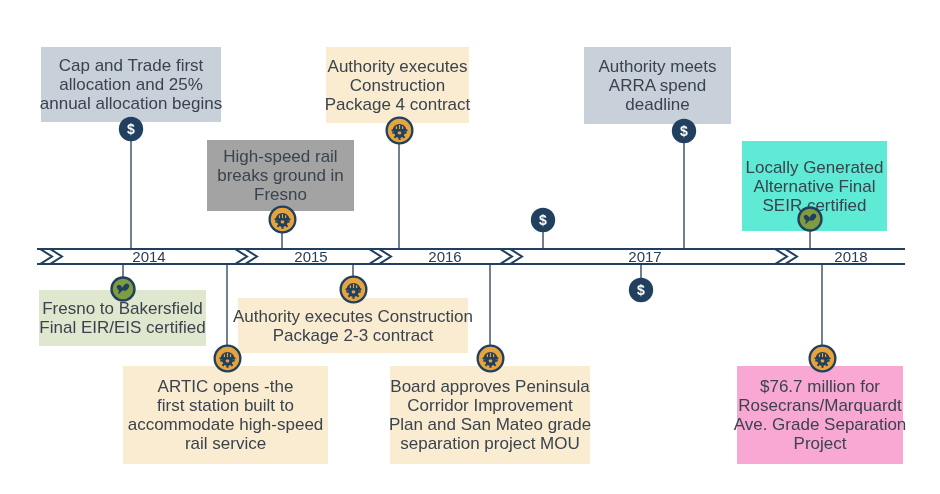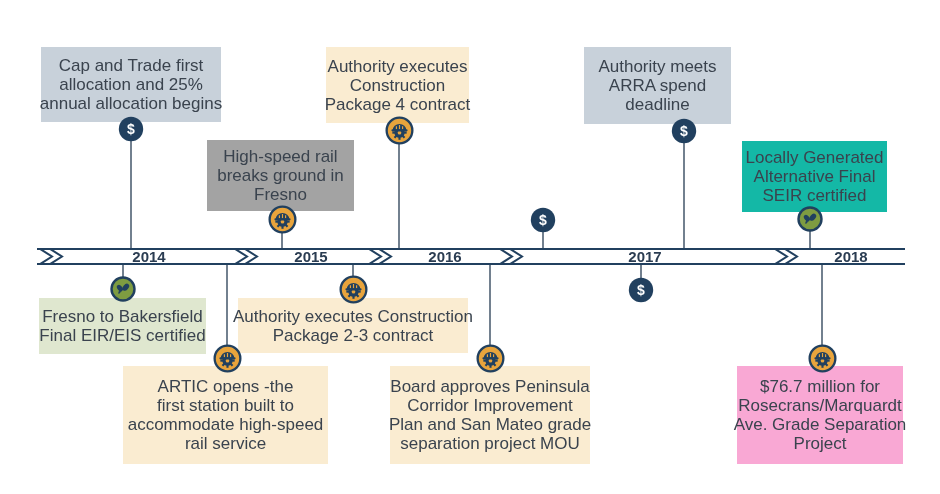--- a/index.html
+++ b/index.html
@@ -15,21 +15,21 @@
     text-align:center;color:#3A434E;font-size:17px;line-height:19px;
     white-space:pre;z-index:2;box-sizing:border-box;
   }
   .band{
     position:absolute;left:37px;top:248px;width:868px;height:17px;
     background:#ffffff;border-top:2px solid #21405F;border-bottom:2px solid #21405F;
     box-sizing:border-box;z-index:3;
   }
   .year{
     position:absolute;top:248px;height:17px;line-height:17px;z-index:4;
-    transform:translateX(-50%);color:#2B3D52;font-weight:bold;font-size:15px;
+    transform:translateX(-50%);color:#2B3D52;font-weight:normal;font-size:15px;
   }
   .chev{position:absolute;z-index:4;}
   .icon{position:absolute;z-index:5;}
 </style>
 </head>
 <body>
 
 <div class="canvas">
 
   <div class="connector" style="left:130px;top:129px;height:121px"></div>
@@ -58,27 +58,27 @@
   <div class="evt" style="left:326px;top:47px;width:143px;height:76px;background:#FAECD1">
     <span>Authority executes
 Construction
 Package 4 contract</span>
   </div>
   <div class="evt" style="left:584px;top:47px;width:147px;height:77px;background:#C8D1DA">
     <span>Authority meets
 ARRA spend
 deadline</span>
   </div>
-  <div class="evt" style="left:742px;top:141px;width:145px;height:71px;background:#14b8a6">
+  <div class="evt" style="left:742px;top:141px;width:145px;height:90px;background:#5eead4">
     <span>Locally Generated
 Alternative Final
 SEIR certified</span>
   </div>
 
-  <div class="evt" style="left:39px;top:298px;width:167px;height:56px;background:#DFE7CF">
+  <div class="evt" style="left:39px;top:290px;width:167px;height:56px;background:#DFE7CF">
     <span>Fresno to Bakersfield
 Final EIR/EIS certified</span>
   </div>
   <div class="evt" style="left:123px;top:366px;width:205px;height:98px;background:#FAECD1">
     <span>ARTIC opens -the
 first station built to
 accommodate high-speed
 rail service</span>
   </div>
   <div class="evt" style="left:238px;top:298px;width:230px;height:55px;background:#FAECD1">

